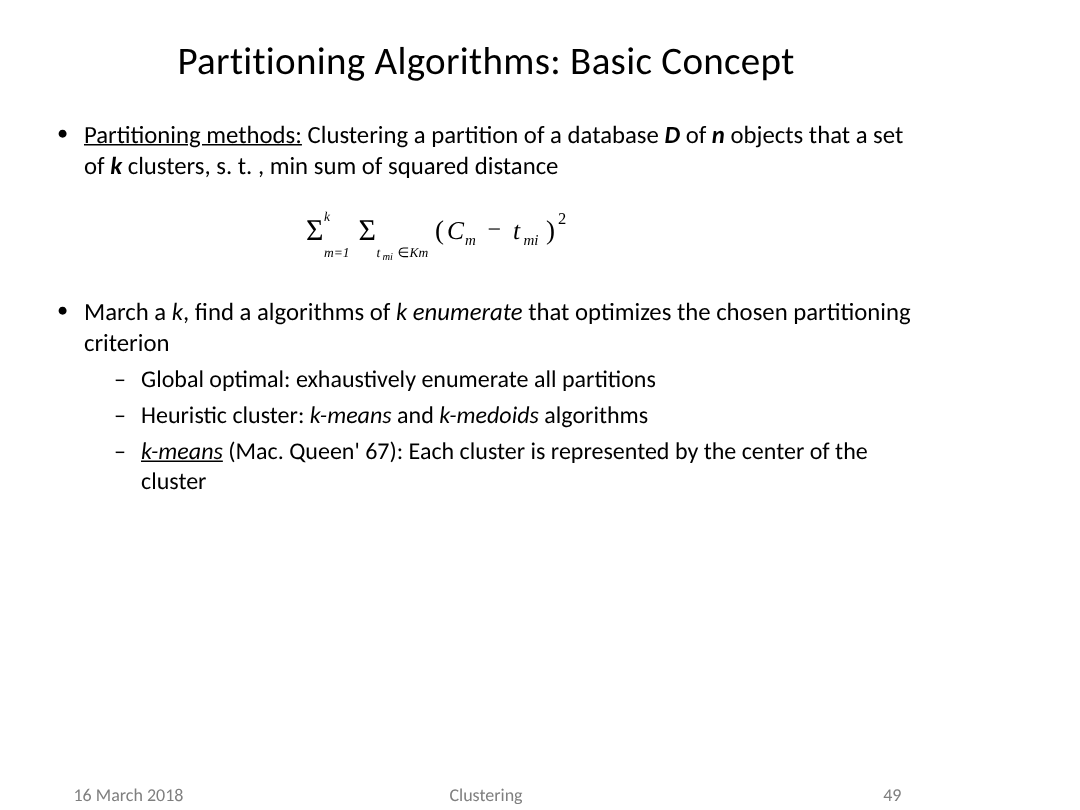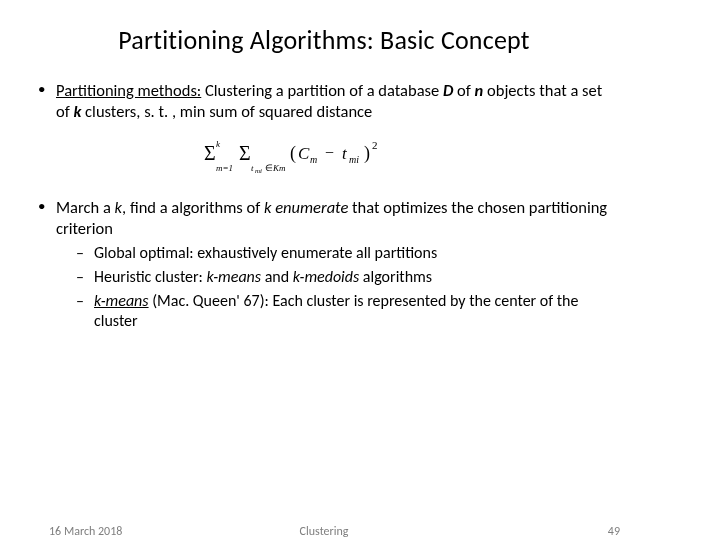--- a/index.html
+++ b/index.html
@@ -75,21 +75,21 @@
   .footer {
     position: absolute;
     bottom: 16px;
     left: 0;
     width: 100%;
     font-size: 12px;
     color: #7f7f7f;
   }
   .footer .date { position: absolute; left: 36px; margin-left: 13px; }
   .footer .center { position: absolute; left: 0; width: 100%; text-align: center; }
-  .footer .page { position: absolute; right: 28px; }
+  .footer .page { position: absolute; right: 47px; }
 </style>
 </head>
 <body>
 
 <div class="slide">
   <h1 class="title">Partitioning Algorithms: Basic Concept</h1>
 
   <ul class="top">
     <li>
       <span class="u">Partitioning methods:</span><span> Clustering a partition of a database </span><span class="bi">D</span><span> of </span><span class="bi">n</span><span> objects that a set of </span><span class="bi">k</span><span> clusters, s. t. , min sum of squared distance</span>

